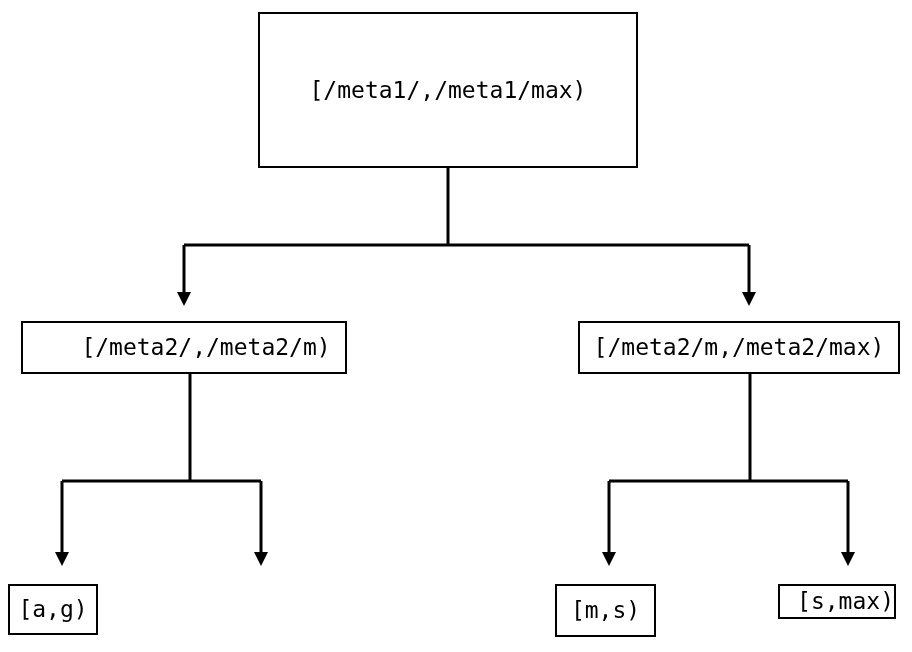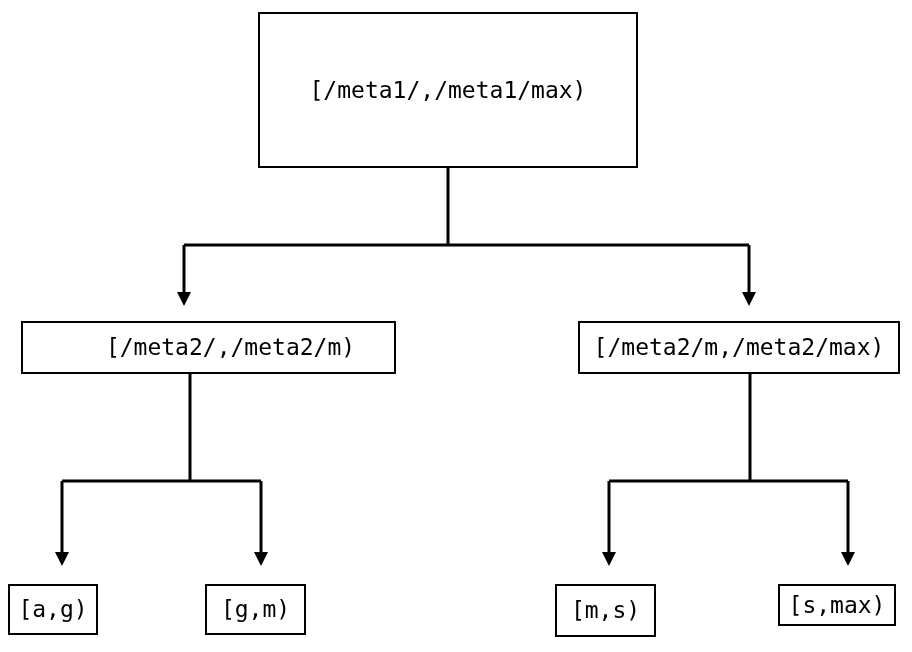--- a/index.html
+++ b/index.html
@@ -38,26 +38,26 @@
     font-size: 23px;
     line-height: 1;
     letter-spacing: 0px;
     white-space: pre;
   }
   .node-label {
     color: #000000;
     white-space: pre;
   }
   .node-root   { left: 258px; top: 12px;  width: 380px; height: 156px; }
-  .node-mid-l  { left: 21px;  top: 321px; width: 375px; height: 53px; padding-left: 44px;  }
+  .node-mid-l  { left: 21px;  top: 321px; width: 326px; height: 53px; padding-left: 44px;  }
   .node-mid-r  { left: 578px; top: 321px; width: 322px; height: 53px;  }
   .node-leaf-1 { left: 8px;   top: 584px; width: 90px; height: 51px;  }
   .node-leaf-2 { left: 205px; top: 584px; width: 101px; height: 51px;  }
   .node-leaf-3 { left: 555px; top: 584px; width: 101px; height: 53px;  }
-  .node-leaf-4 { left: 778px; top: 584px; width: 118px; height: 42px;  }
+  .node-leaf-4 { left: 778px; top: 584px; width: 118px; height: 35px; justify-content: flex-end;  }
   .edge-line {
     stroke: #000000;
     stroke-width: 3;
     fill: none;
     stroke-linecap: butt;
   }
   .arrow-head {
     fill: #000000;
     stroke: none;
   }
@@ -100,23 +100,20 @@
   </div>
 
   <div class="node-box node-mid-r">
     <span class="node-label">[/meta2/m,/meta2/max)</span>
   </div>
 
   <div class="node-box node-leaf-1">
     <span class="node-label">[a,g)</span>
   </div>
 
-  <div class="node-box node-leaf-2">
-    <span class="node-label">[g,m)</span>
-  </div>
 
   <div class="node-box node-leaf-3">
     <span class="node-label">[m,s)</span>
   </div>
 
   <div class="node-box node-leaf-4">
     <span class="node-label">[s,max)</span>
   </div>
 
 </div>

